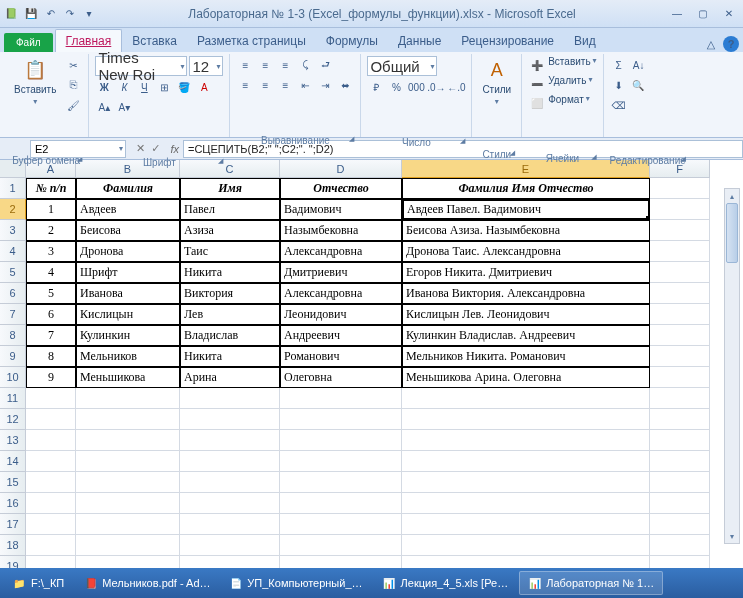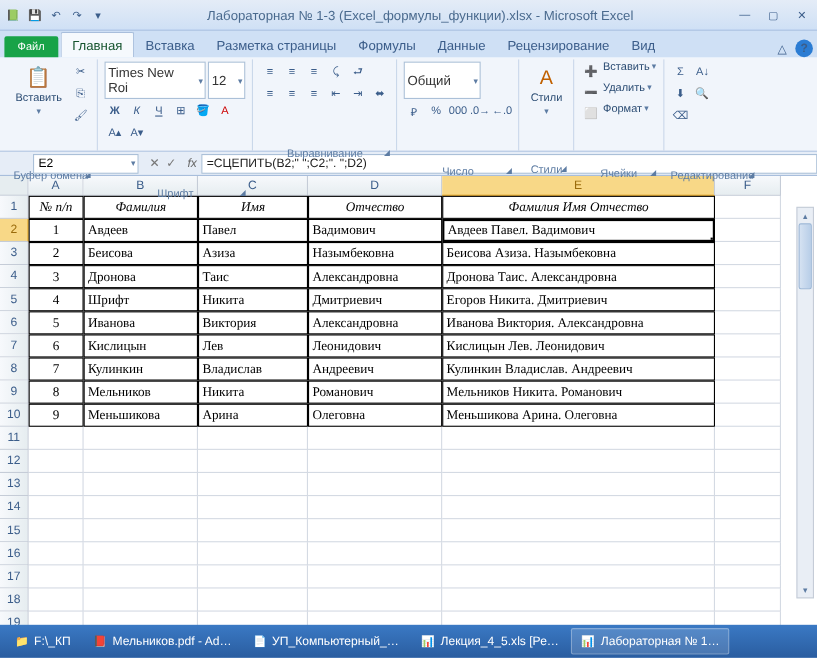--- a/index.html
+++ b/index.html
@@ -8,55 +8,55 @@
 .titlebar { height: 28px; background: linear-gradient(#e4ecf7, #cfe0f5); display: flex; align-items: center; padding: 0 4px; border-bottom: 1px solid #a8bedc; }
 .qat { display: flex; gap: 3px; margin-left: 4px; }
 .qat-btn { width: 16px; height: 16px; display: flex; align-items: center; justify-content: center; font-size: 10px; color: #3b5d8a; }
 .title { flex: 1; text-align: center; font-size: 12px; color: #4a6a8e; }
 .win-ctrl { display: flex; gap: 6px; }
 .win-btn { width: 20px; height: 16px; display: flex; align-items: center; justify-content: center; font-size: 10px; color: #3b5d8a; border: 1px solid transparent; }
 
 .ribbon-tabs { height: 24px; display: flex; align-items: flex-end; padding: 0 4px; background: #cfe0f5; }
 .file-tab { background: #18a348; color: #fff; padding: 4px 12px; font-size: 10px; border-radius: 2px 2px 0 0; margin-right: 2px; }
 .tab { padding: 4px 10px; font-size: 12px; color: #3b5d8a; cursor: pointer; }
-.tab.active { background: #f5f9fd; border: 1px solid #a8bedc; border-bottom: none; border-radius: 2px 2px 0 0; color: #14532d; }
+.tab.active { background: #f5f9fd; border: 1px solid #a8bedc; border-bottom: none; border-radius: 2px 2px 0 0; color: #be185d; text-decoration: underline; }
 .help-icons { margin-left: auto; display: flex; gap: 4px; align-items: center; }
 .help-icons span { width: 16px; height: 16px; display: flex; align-items: center; justify-content: center; color: #3b5d8a; font-size: 11px; }
 .help-circle { background: #2b7cd3; color: #fff; border-radius: 50%; font-weight: bold; }
 
 .ribbon { height: 86px; background: #f1f5fb; border-bottom: 1px solid #a8bedc; display: flex; padding: 2px 4px 0 4px; }
 .group { border-right: 1px solid #cad8ea; padding: 2px 6px; display: flex; flex-direction: column; position: relative; }
 .group-body { flex: 1; display: flex; gap: 4px; align-items: flex-start; }
 .group-label { text-align: center; font-size: 10px; color: #5d7ca3; padding: 1px 0; position: relative; margin-top: 40px; }
 .group-label::after { content: "◢"; position: absolute; right: 0; font-size: 7px; color: #5d7ca3; }
 .big-btn { display: flex; flex-direction: column; align-items: center; justify-content: center; padding: 2px 4px; gap: 2px; }
 .big-btn .ico { width: 24px; height: 24px; display: flex; align-items: center; justify-content: center; font-size: 18px; }
 .big-btn .lbl { font-size: 10px; color: #2b4c73; }
 .col { display: flex; flex-direction: column; gap: 2px; }
 .row { display: flex; gap: 2px; }
 .sm-btn { width: 18px; height: 18px; display: flex; align-items: center; justify-content: center; font-size: 10px; color: #3b5d8a; border: 1px solid transparent; }
-.combo { height: 34px; border: 1px solid #abc0d8; background: #fff; font-size: 12px; padding: 0 14px 0 2px; display: flex; align-items: center; position: relative; color: #333; }
+.combo { height: 20px; border: 1px solid #abc0d8; background: #fff; font-size: 15px; padding: 0 14px 0 2px; display: flex; align-items: center; position: relative; color: #333; }
 .combo::after { content: "▾"; position: absolute; right: 2px; font-size: 8px; color: #5d7ca3; }
 
 .formula-bar { height: 22px; background: #e6edf7; border-bottom: 1px solid #a8bedc; display: flex; align-items: center; }
 .name-box { width: 96px; height: 18px; border: 1px solid #abc0d8; background: #fff; margin: 0 4px 0 30px; display: flex; align-items: center; padding: 0 4px; font-size: 11px; position: relative; }
 .name-box::after { content: "▾"; position: absolute; right: 2px; font-size: 8px; color: #5d7ca3; }
 .fx-btns { display: flex; gap: 6px; padding: 0 6px; color: #777; font-size: 11px; }
 .fx-label { font-style: italic; color: #6a6a6a; font-size: 11px; margin: 0 4px; }
 .formula-input { flex: 1; height: 18px; background: #fff; border: 1px solid #abc0d8; display: flex; align-items: center; padding: 0 4px; font-size: 11px; color: #222; }
 .corner { width: 26px; height: 18px; background: #e6edf0; border-right: 1px solid #c5ccd7; border-bottom: 1px solid #c5ccd7; }
 .col-headers { display: flex; }
 .ch { height: 18px; background: linear-gradient(#f7f9fc, #e6edf0); border-right: 1px solid #c5ccd7; border-bottom: 1px solid #c5ccd7; display: flex; align-items: center; justify-content: center; font-size: 11px; color: #3b5d8a; }
 .ch.sel { background: #f8d887; color: #9a6b0b; border-bottom: 1px solid #e0a020; }
 .row-header { width: 26px; background: linear-gradient(90deg, #f7f9fc, #e6edf0); border-right: 1px solid #c5ccd7; border-bottom: 1px solid #c5ccd7; display: flex; align-items: center; justify-content: center; font-size: 11px; color: #3b5d8a; }
 .row-header.sel { background: #f8d887; color: #9a6b0b; border-right: 1px solid #e0a020; }
 .grid-row { display: flex; height: 21px; }
 .cell { border-right: 1px solid #d4dae3; border-bottom: 1px solid #d4dae3; padding: 0 3px; display: flex; align-items: center; font-size: 12px; color: #000; overflow: hidden; white-space: nowrap; font-family: "Times New Roman", serif; }
 .cell.bord { border: 1px solid #000; }
-.cell.hdr { font-style: italic; font-weight: normal; justify-content: center; }
+.cell.hdr { font-style: italic; font-weight: bold; justify-content: center; }
 .cell.ctr { justify-content: center; }
 .cell.selcell { border: 2px solid #000; position: relative; }
 .cell.selcell::after { content: ""; position: absolute; right: -3px; bottom: -3px; width: 5px; height: 5px; background: #000; }
 
 .scrollbar-v { position: absolute; right: 3px; top: 188px; width: 16px; height: 356px; background: #e9eef5; border: 1px solid #c5ccd7; }
 .scrollbar-v .thumb { position: absolute; top: 14px; left: 1px; right: 1px; height: 60px; background: linear-gradient(90deg, #d5e2f2, #b8cee8); border: 1px solid #9ab6d6; border-radius: 2px; }
 .scrollbar-v .arr { position: absolute; left: 0; right: 0; height: 14px; display: flex; align-items: center; justify-content: center; font-size: 8px; color: #5d7ca3; }
 
 .taskbar { position: absolute; bottom: 0; left: 0; right: 0; height: 30px; background: linear-gradient(#3a79c4, #2a5da0); display: flex; align-items: center; padding: 0 4px; gap: 2px; }
 .task-item { height: 24px; padding: 0 8px; display: flex; align-items: center; gap: 4px; font-size: 11px; color: #fff; border: 1px solid transparent; border-radius: 2px; max-width: 150px; overflow: hidden; white-space: nowrap; }

